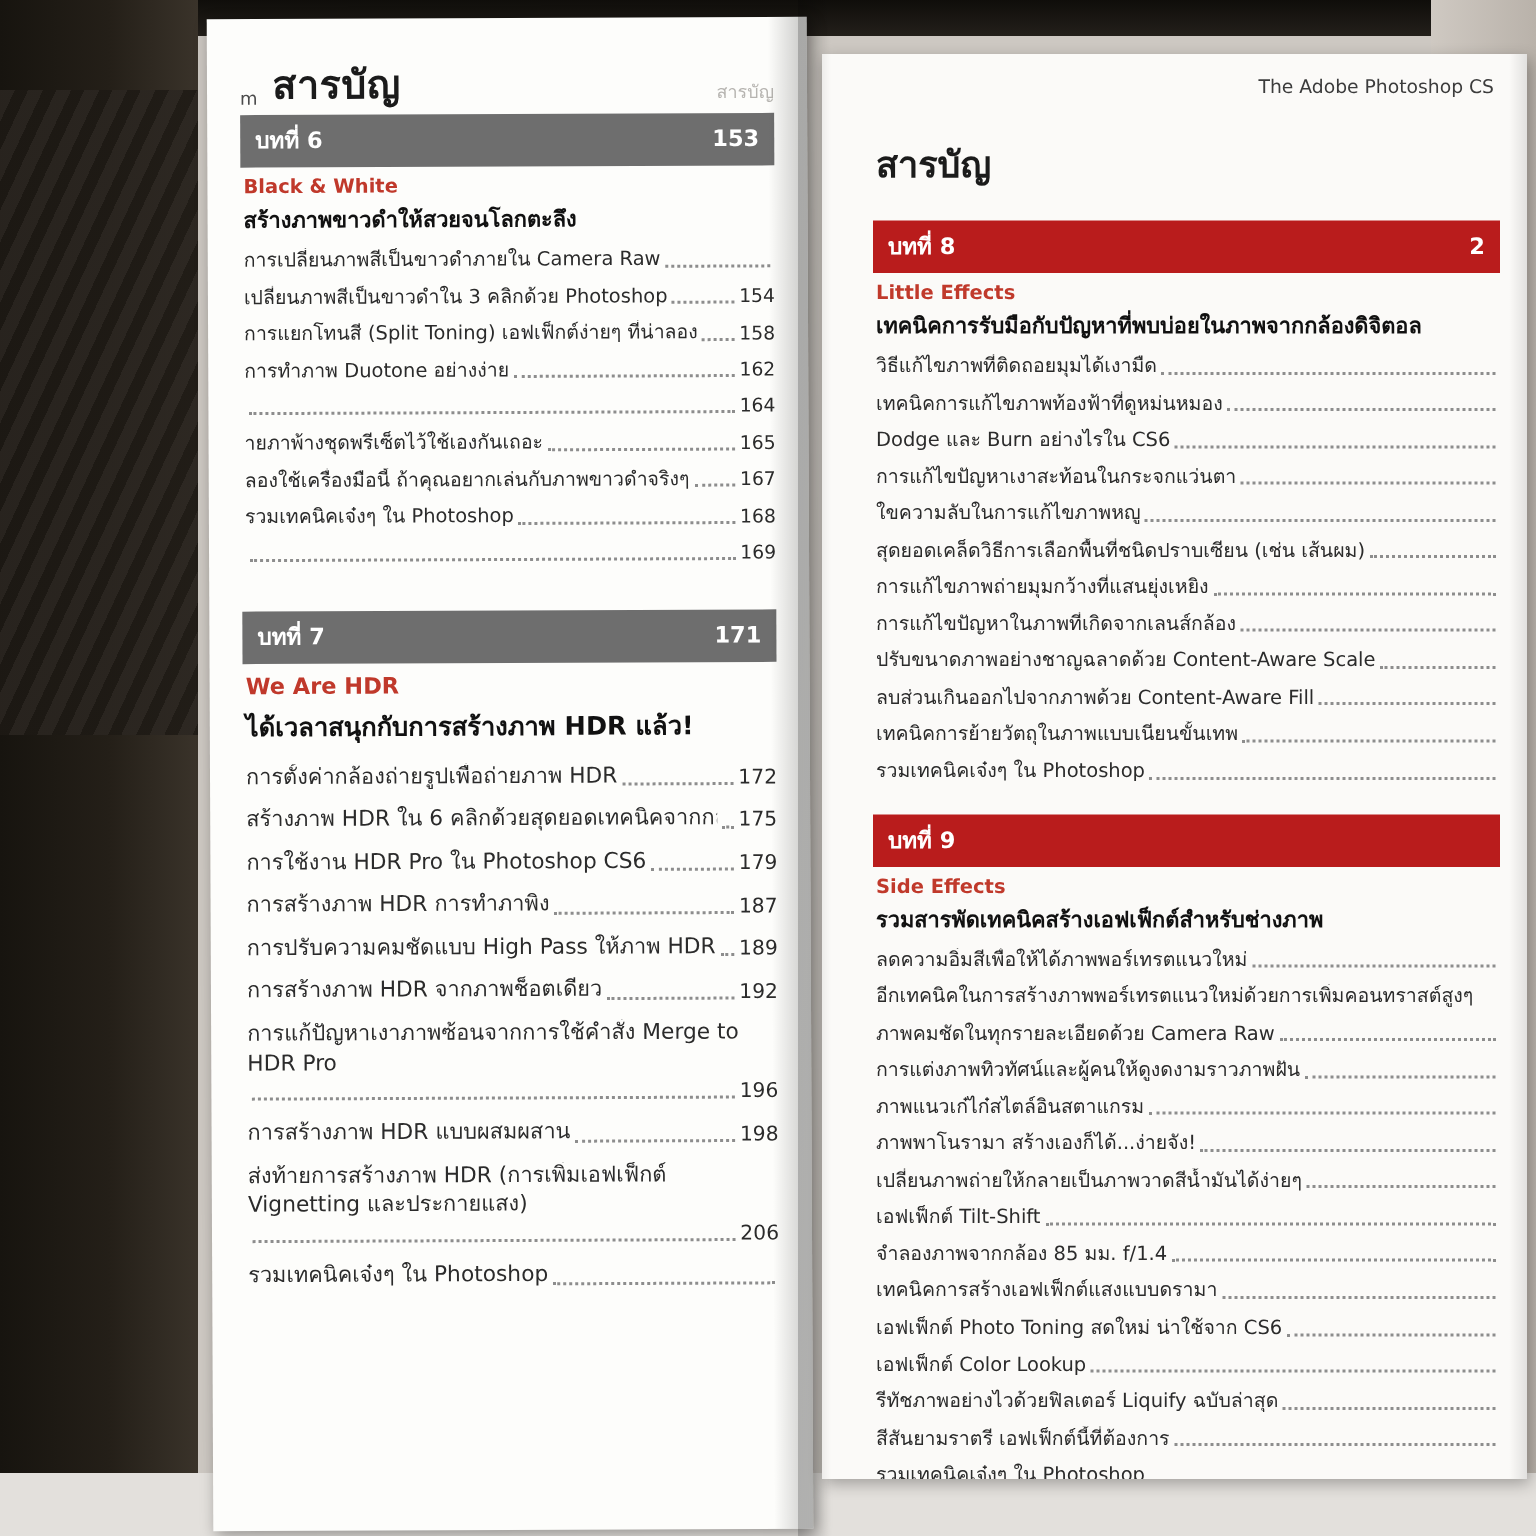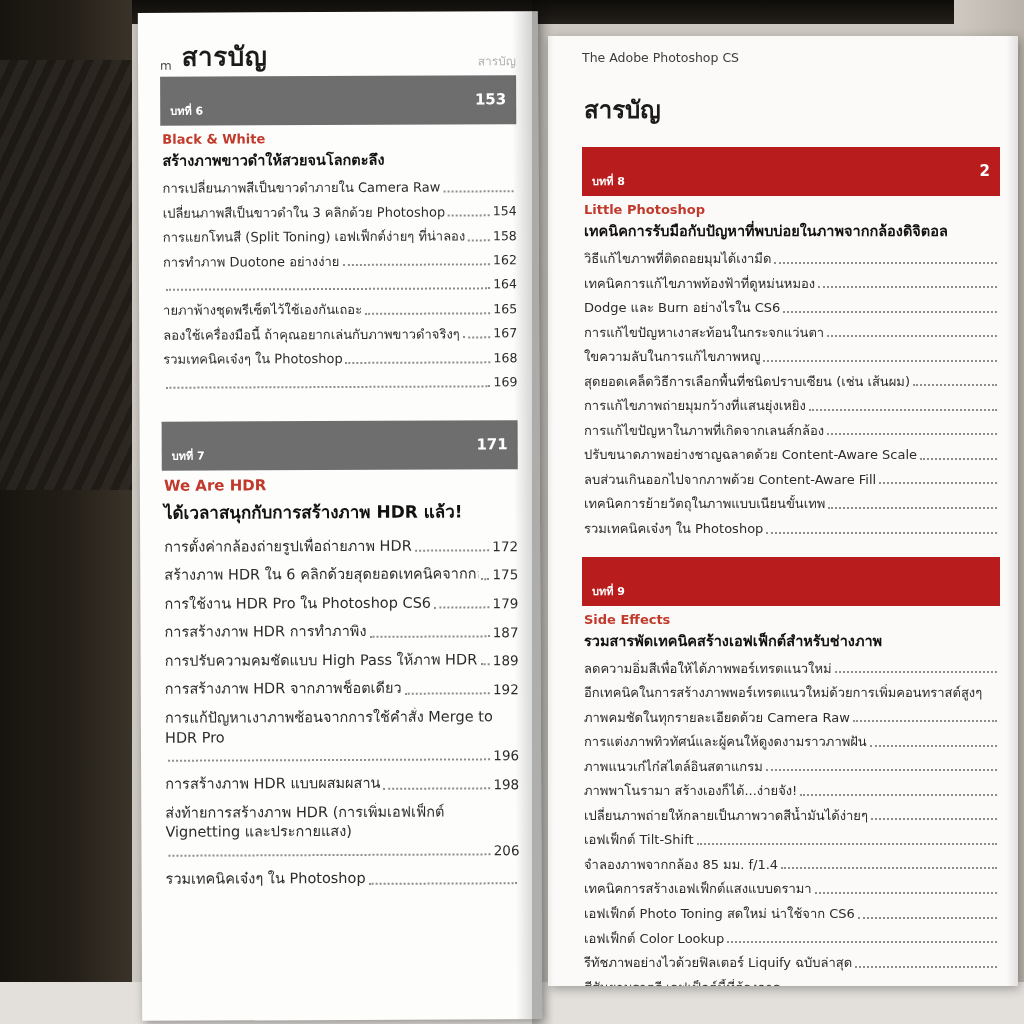--- a/index.html
+++ b/index.html
@@ -37,32 +37,32 @@
   .pl-header .ghost{margin-left:auto;font-size:12px;color:#b6b4b0;padding-bottom:5px;}
 
   
   .page-right{
     position:absolute;left:548px;top:36px;width:470px;height:950px;
     background:#fbfaf8;
     box-shadow:2px 3px 10px rgba(0,0,0,.3);
     overflow:hidden;
   }
   .page-right .inner{padding:14px 18px 0 34px;}
-  .pr-header{font-size:12.5px;color:#3c3c3c;text-align:left;padding-right:4px;height:24px;}
+  .pr-header{font-size:12.5px;color:#3c3c3c;text-align:right;padding-right:4px;height:24px;}
   .pr-toc{font-size:24px;color:#1b1b1b;font-weight:bold;margin:16px 0 18px 2px;}
 
   
   .chapbar{
     display:flex;align-items:center;justify-content:space-between;
     background:#6e6e6e;color:#ffffff;
     padding:5px 10px 6px 10px;
     font-size:15px;font-weight:bold;
   }
   .chapbar.light{background:#b91c1c;}
-  .chapbar .num{font-size:11px;margin-top:20px;}
+  .chapbar .num{font-size:15px;}
   .chapbar .pg{font-size:15px;}
   .chap-sub{color:#c0392b;font-size:13px;font-weight:bold;margin:6px 0 2px 2px;}
   .chap-title{color:#111;font-size:14.5px;font-weight:bold;margin:2px 0 8px 2px;}
   .chap-title.big{font-size:17px;margin:4px 0 12px 2px;}
 
   
   ul.entries{list-style:none;margin:0;padding:0;}
   ul.entries li{
     display:flex;align-items:flex-end;
     font-size:13px;color:#2b2b2b;
@@ -233,21 +233,21 @@
 
   <div class="page-right">
     <div class="inner">
       <div class="pr-header">The Adobe Photoshop CS</div>
       <div class="pr-toc">สารบัญ</div>
 
       <div class="chapbar light">
         <span class="num">บทที่ 8</span>
         <span class="pg">2</span>
       </div>
-      <div class="chap-sub">Little Photoshop</div>
+      <div class="chap-sub">Little Effects</div>
       <div class="chap-title">เทคนิคการรับมือกับปัญหาที่พบบ่อยในภาพจากกล้องดิจิตอล</div>
       <ul class="entries">
         <li>
             <span class="etxt">วิธีแก้ไขภาพที่ติดถอยมุมได้เงามืด</span>
             <span class="dots"></span>
           </li>
         <li>
             <span class="etxt">เทคนิคการแก้ไขภาพท้องฟ้าที่ดูหม่นหมอง</span>
             <span class="dots"></span>
           </li>

